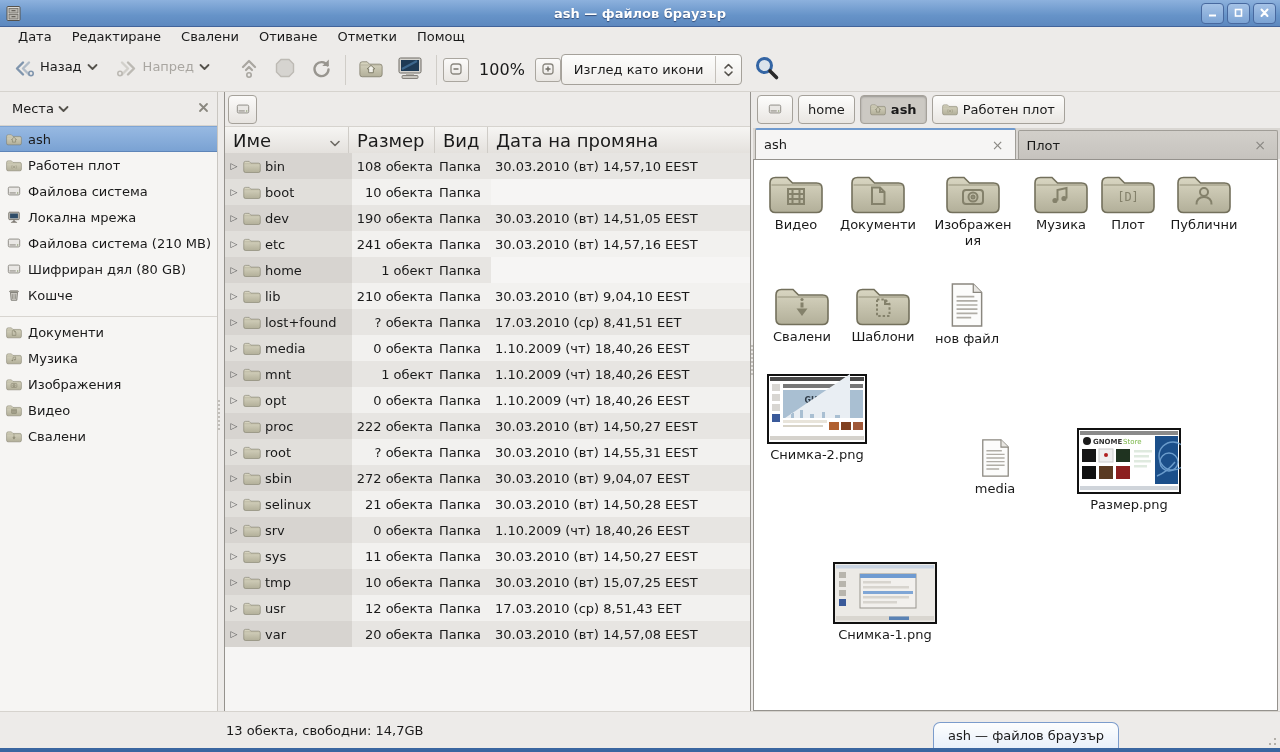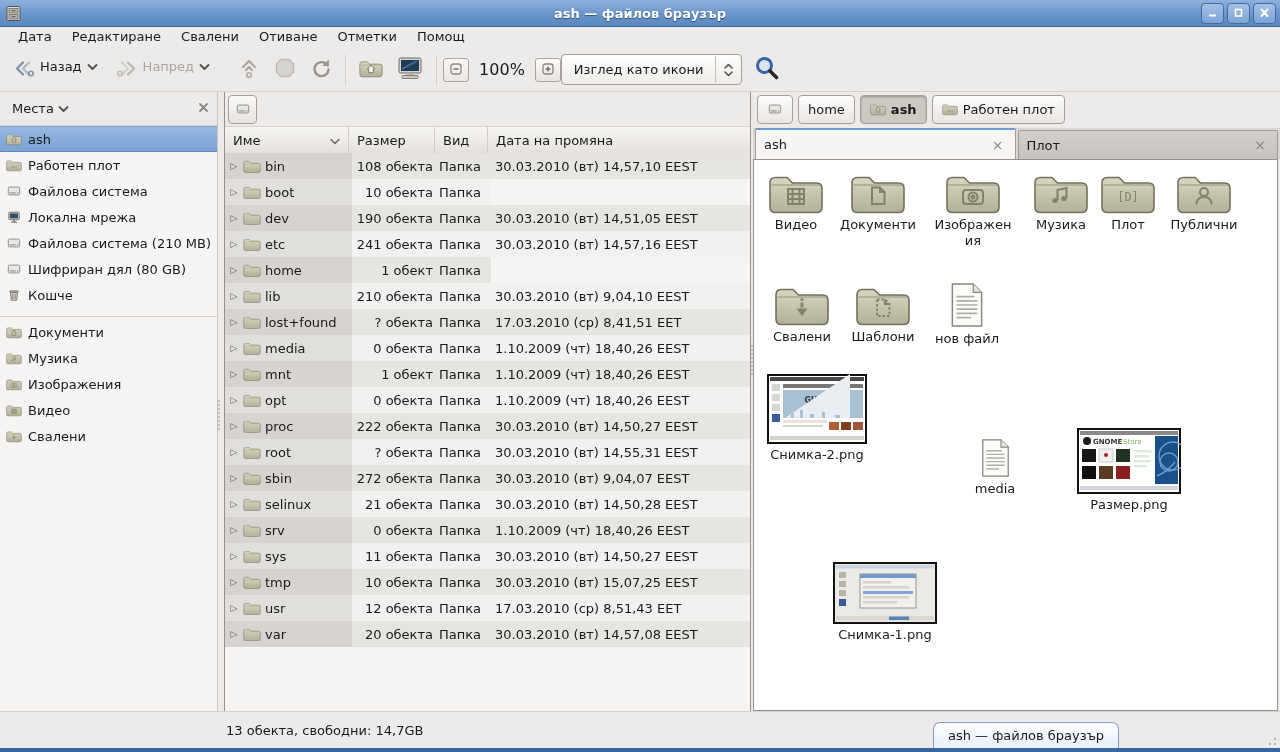--- a/index.html
+++ b/index.html
@@ -49,21 +49,21 @@
   .ic16 svg{width:16px;height:14px;display:block}
   .side-label{white-space:nowrap}
   
   .vgrip{position:absolute;width:7px;display:flex;flex-direction:column;align-items:center;justify-content:center;gap:2px}
   .vgrip i{width:2px;height:2px;background:#b2afa9;border-radius:50%}
   
   .midpane{position:absolute;left:224px;top:92px;width:525px;bottom:40px;background:#f6f5f4;border:1px solid #95928d;border-top:none}
   .mid-top{height:34px;background:#edebe9;display:flex;align-items:center;padding-left:3px;border-bottom:1px solid #d6d3ce}
   .minibtn{width:27px;height:27px;border:1px solid #a5a19a;border-radius:4px;background:linear-gradient(#fbfaf9,#e7e4e0);
     display:flex;align-items:center;justify-content:center}
-  .tree-header{display:flex;height:26px;background:linear-gradient(#f6f5f3,#e4e1dd);border-bottom:1px solid #c6c3be;font-size:13px}
+  .tree-header{display:flex;height:26px;background:linear-gradient(#f6f5f3,#e4e1dd);border-bottom:1px solid #c6c3be;font-size:18px}
   .th{display:flex;align-items:center;padding:0 8px;border-right:1px solid #cfccc7;overflow:hidden;white-space:nowrap}
   .th.name{width:107px;justify-content:space-between}
   .th.size{width:69px}
   .th.kind{width:36px}
   .th.date{flex:1;border-right:none}
   .tree-rows{position:absolute;top:61px;left:0;right:0;bottom:0;overflow:hidden}
   .trow{display:flex;height:26px;align-items:center}
   .trow .cell{height:26px;display:flex;align-items:center}
   .trow .c-name{width:123px;padding-left:4px;gap:4px}
   .trow .c-size{width:81px;justify-content:flex-end;padding-right:4px}

